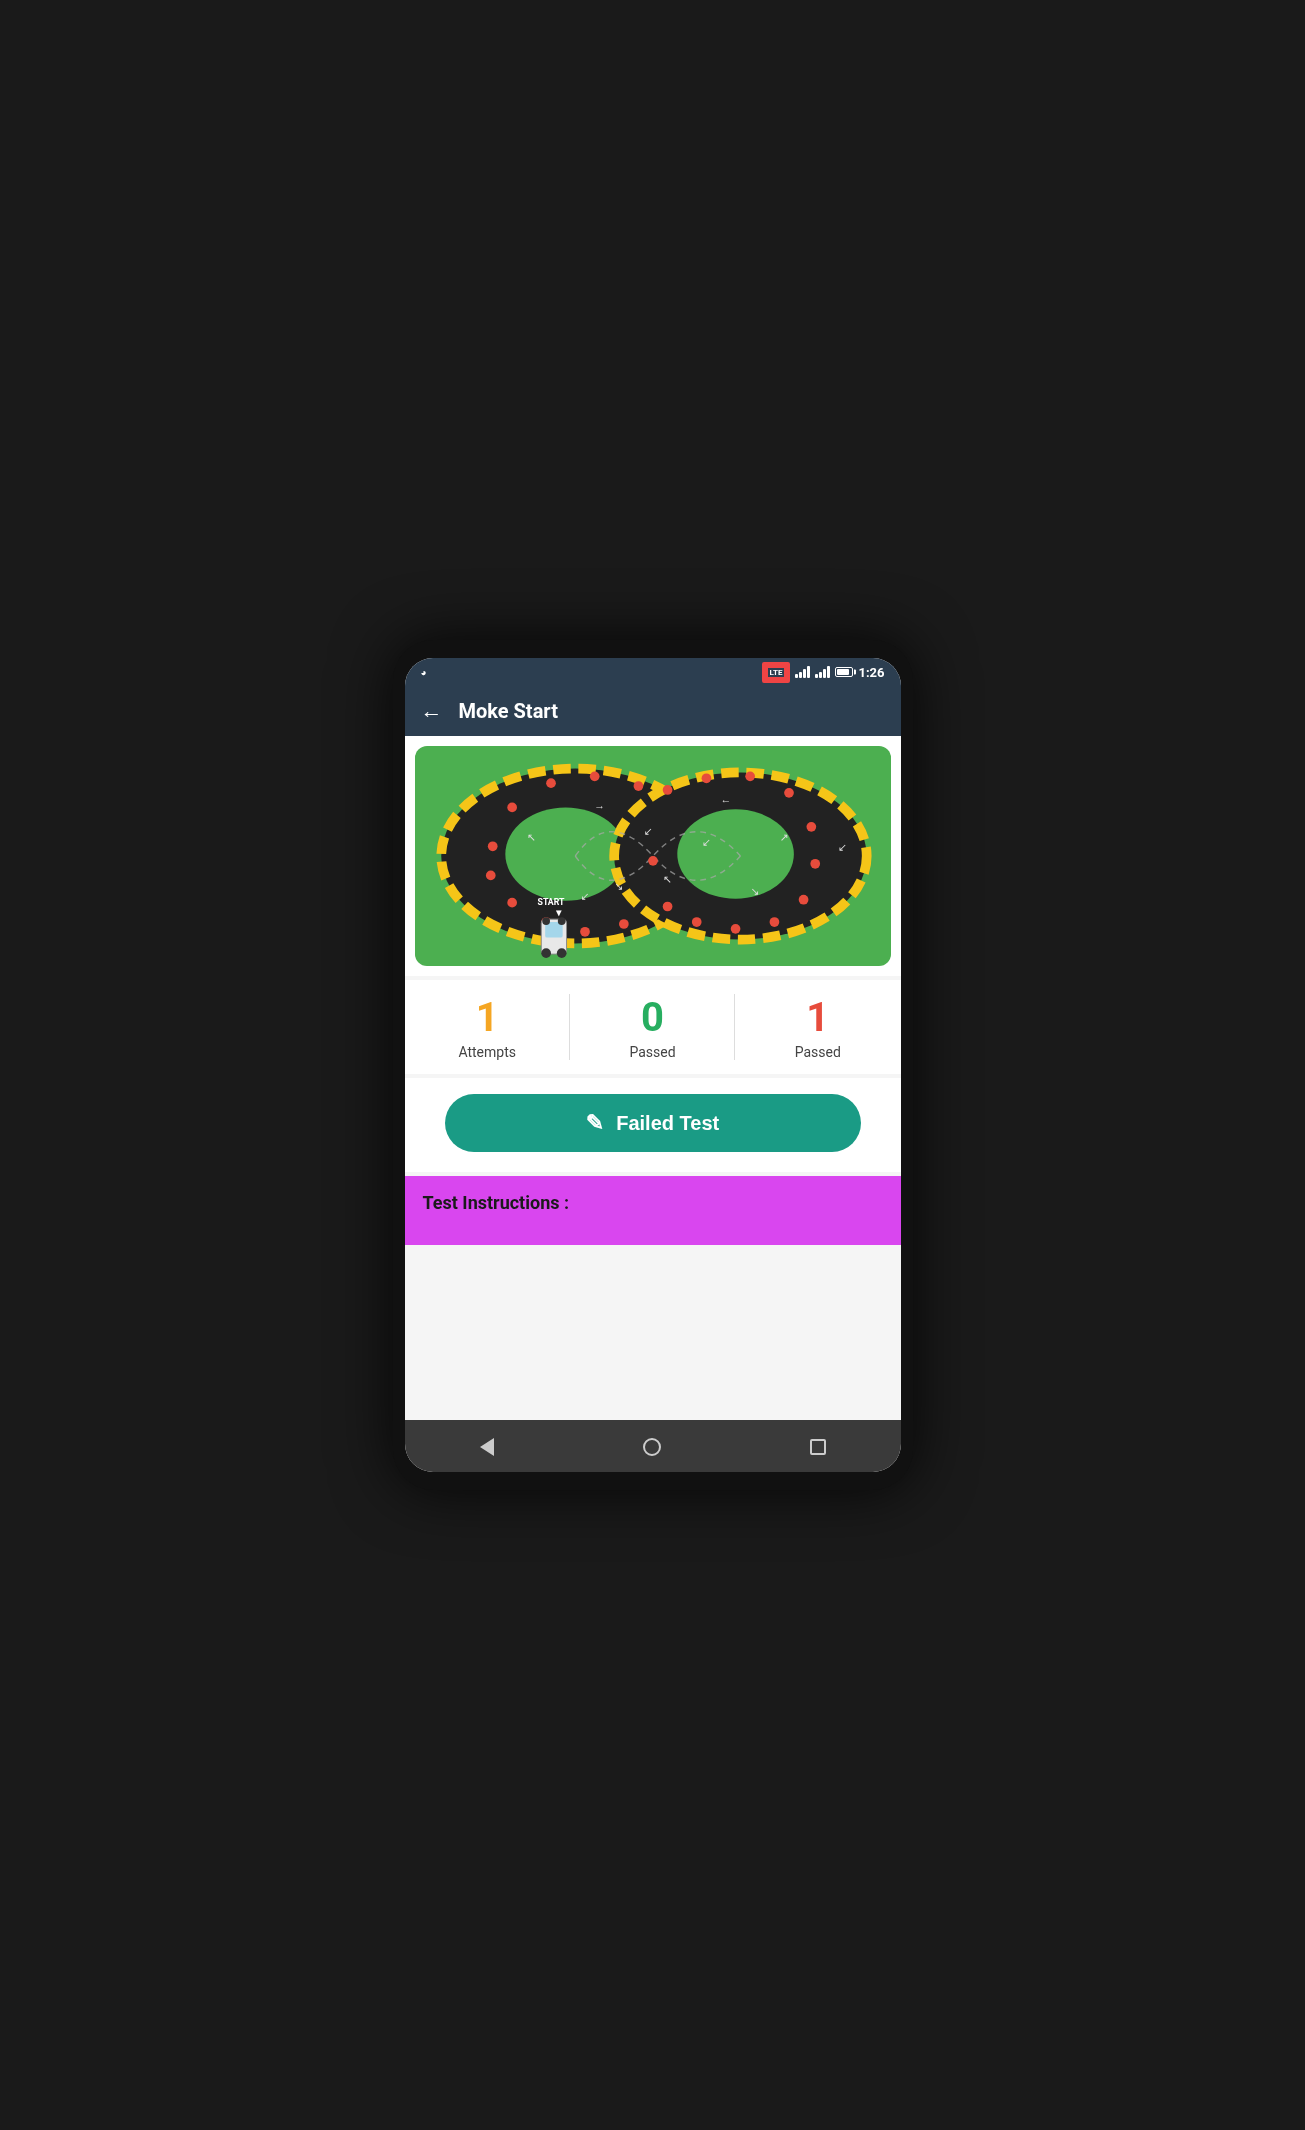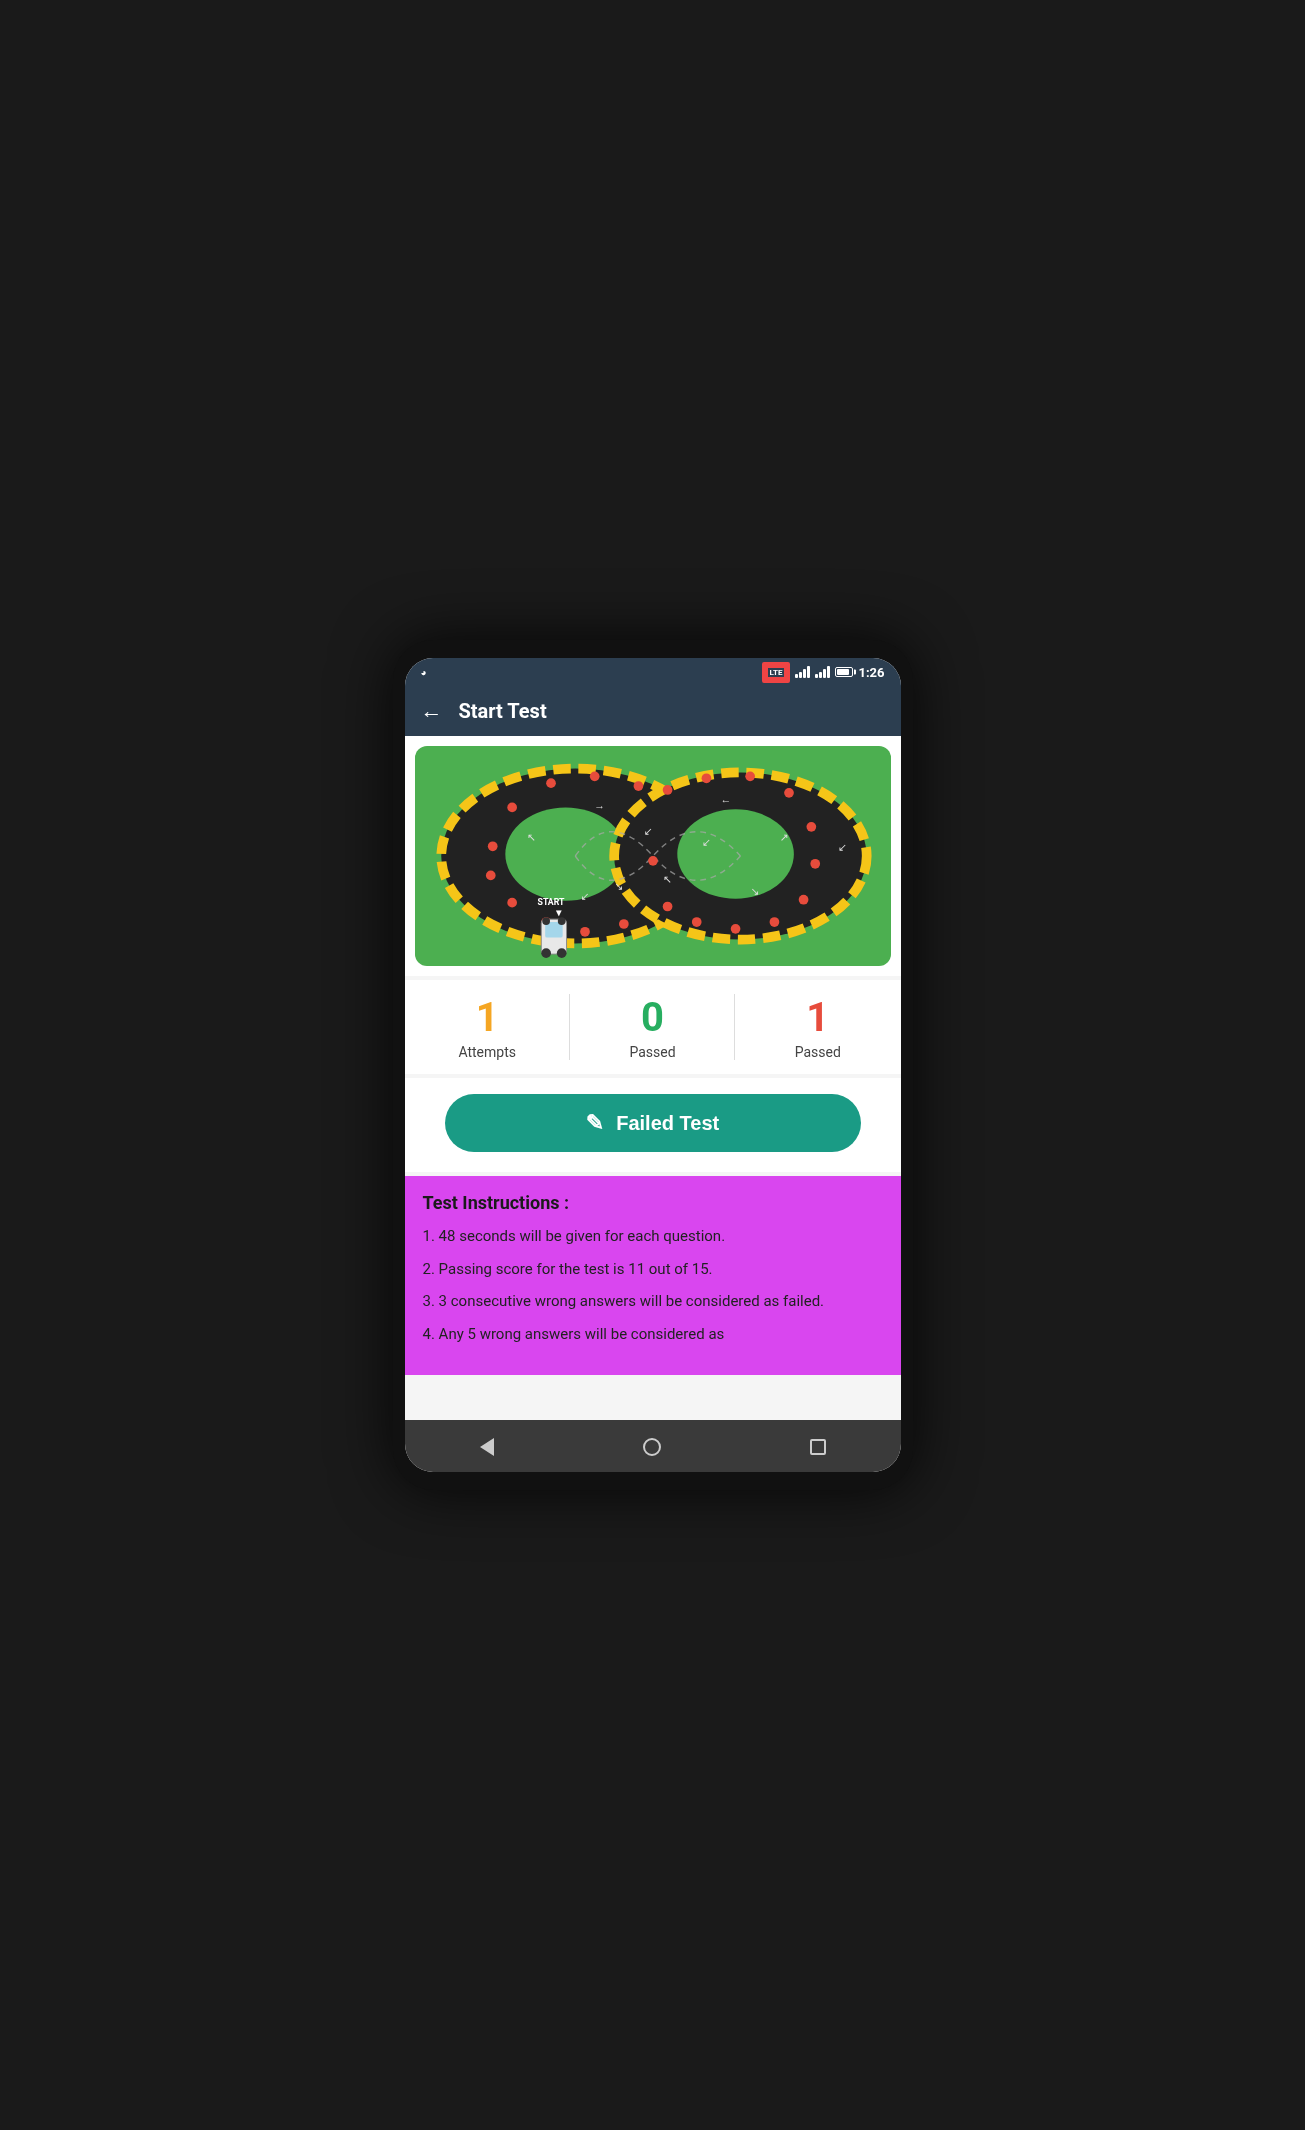--- a/index.html
+++ b/index.html
@@ -343,21 +343,21 @@
         </div>
         <div class="battery-icon">
           <div class="battery-fill"></div>
         </div>
         <span style="font-size:13px;font-weight:bold;">1:26</span>
       </div>
     </div>
 
     <div class="app-bar">
       <div class="back-btn">←</div>
-      <span class="app-title">Start Test</span>
+      <span class="app-title">Moke Start</span>
     </div>
 
     <div class="content">
 
       <div class="track-container">
         <div class="track-image">
           <svg class="track-svg" viewBox="0 0 490 220" xmlns="http://www.w3.org/2000/svg">
 
             <rect width="490" height="220" fill="#4caf50" rx="10"></rect>
 
@@ -441,26 +441,20 @@
 
       <div class="start-btn-container">
         <button class="start-btn">
           <span class="start-btn-icon">✎</span>
           <span>Failed Test</span>
         </button>
       </div>
 
       <div class="instructions">
         <div class="instructions-title">Test Instructions :</div>
-        <ol class="instruction-list">
-          <li data-num="1">48 seconds will be given for each question.</li>
-          <li data-num="2">Passing score for the test is 11 out of 15.</li>
-          <li data-num="3">3 consecutive wrong answers will be considered as failed.</li>
-          <li data-num="4">Any 5 wrong answers will be considered as</li>
-        </ol>
       </div>
 
     </div>
 
     <div class="bottom-nav">
       <div class="nav-btn">
         <div class="tri-back"></div>
       </div>
       <div class="nav-btn">
         <div class="circle-home"></div>

